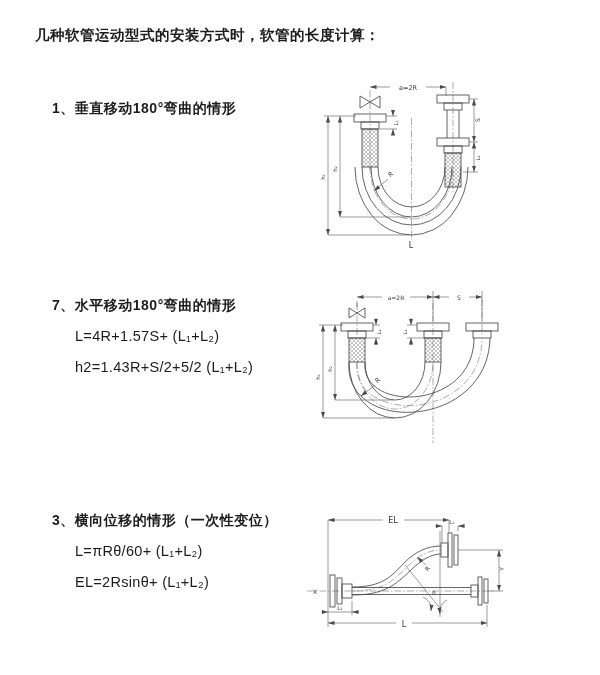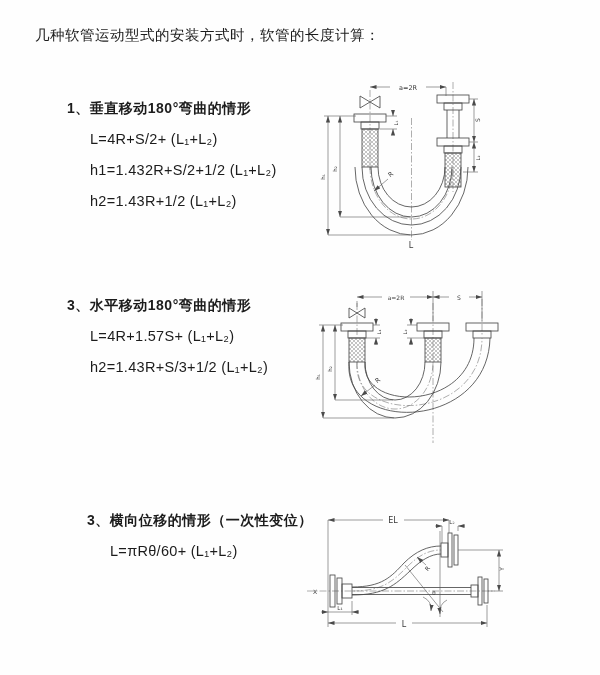--- a/index.html
+++ b/index.html
@@ -3,30 +3,30 @@
 <meta charset="utf-8">
 <style>
   html,body{margin:0;padding:0;}
   body{
     width:600px;height:675px;position:relative;overflow:hidden;
     background:#fefefe;color:#1c1c1c;
     font-family:"Liberation Sans","DejaVu Sans",sans-serif;
   }
   .title{
     position:absolute;left:35px;top:26px;
-    font-size:14.5px;font-weight:400;letter-spacing:.5px;
+    font-size:14.5px;font-weight:700;letter-spacing:.5px;
   }
-  .section{position:absolute;left:67px;}
+  .section{position:absolute;left:52px;}
   .section .heading{font-size:14px;font-weight:600;letter-spacing:.5px;margin:0 0 10px 0;}
   .section .formulas{padding-left:23px;}
   .section .formulas .formula{
     font-size:14.5px;height:31px;line-height:22px;letter-spacing:.3px;
     white-space:pre;
   }
-  #sec1{top:100px;} #sec2{top:297px;} #sec3{top:512px;margin-left:20px;}
+  #sec1{top:100px;} #sec2{top:297px;} #sec3{top:512px;}
   .fig{position:absolute;}
   #fig1{left:298px;top:72px;} #fig2{left:298px;top:285px;} #fig3{left:295px;top:505px;}
   
   .ln{stroke:#4a4a4a;stroke-width:.85;fill:none;}
   .dim{stroke:#5a5a5a;stroke-width:.6;fill:none;}
   .cl{stroke:#6a6a6a;stroke-width:.55;fill:none;stroke-dasharray:7 2 1.5 2;}
   .hatch{fill:url(#braid);stroke:#4a4a4a;stroke-width:.85;}
   svg text{fill:#3a3a3a;font-family:"DejaVu Sans",sans-serif;}
 </style>
 </head>
@@ -43,39 +43,35 @@
     <pattern id="braid" width="4" height="4" patternUnits="userSpaceOnUse">
       <path d="M0,4 L4,0 M0,0 L4,4" stroke="#8a8a8a" stroke-width="0.5"></path>
     </pattern>
   </defs>
 </svg>
 
 <div class="title">几种软管运动型式的安装方式时，软管的长度计算：</div>
 
 <div class="section" id="sec1">
   <div class="heading">1、垂直移动180°弯曲的情形</div>
-  <div class="formulas">
-    <div class="formula">L=4R+S/2+ (L₁+L₂)</div>
-    <div class="formula">h1=1.432R+S/2+1/2 (L₁+L₂)</div>
-    <div class="formula">h2=1.43R+1/2 (L₁+L₂)</div>
-  </div>
 </div>
 
 <div class="section" id="sec2">
-  <div class="heading">3、水平移动180°弯曲的情形</div>
+  <div class="heading">7、水平移动180°弯曲的情形</div>
   <div class="formulas">
     <div class="formula">L=4R+1.57S+ (L₁+L₂)</div>
-    <div class="formula">h2=1.43R+S/3+1/2 (L₁+L₂)</div>
+    <div class="formula">h2=1.43R+S/2+5/2 (L₁+L₂)</div>
   </div>
 </div>
 
 <div class="section" id="sec3">
   <div class="heading">3、横向位移的情形（一次性变位）</div>
   <div class="formulas">
     <div class="formula">L=πRθ/60+ (L₁+L₂)</div>
+    <div class="formula">EL=2Rsinθ+ (L₁+L₂)</div>
   </div>
 </div>
 
 <svg id="fig1" class="fig" width="300" height="195" viewBox="0 0 300 195">
   <g>
     <path class="cl" d="M72,18 V98"></path>
     <path class="cl" d="M155,10 V120"></path>
     <path class="cl" d="M113.5,46 V168"></path>
     <path class="cl" d="M72,95 A41.5,52 0 1 0 155,95"></path>
   </g>

